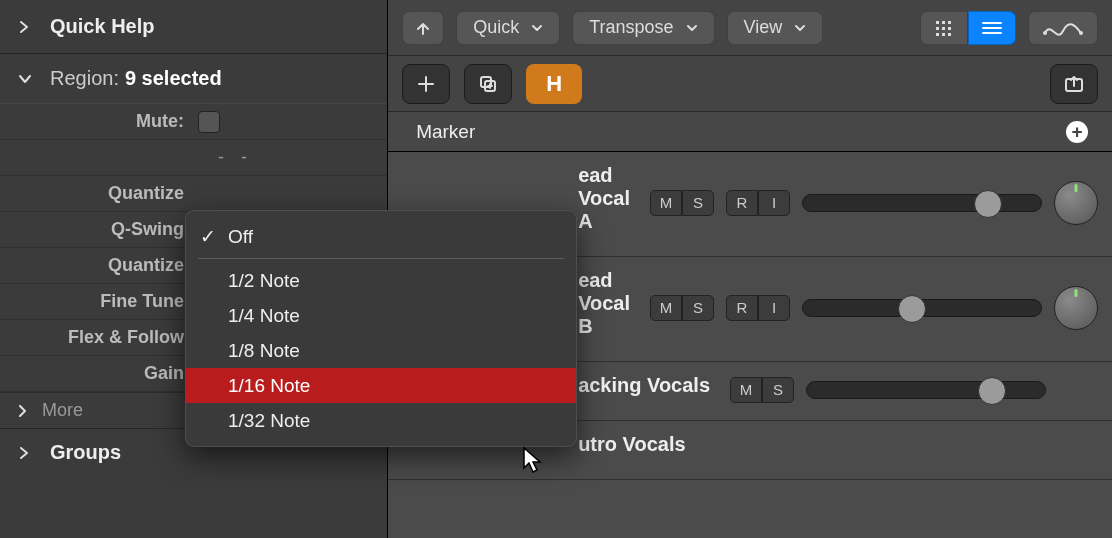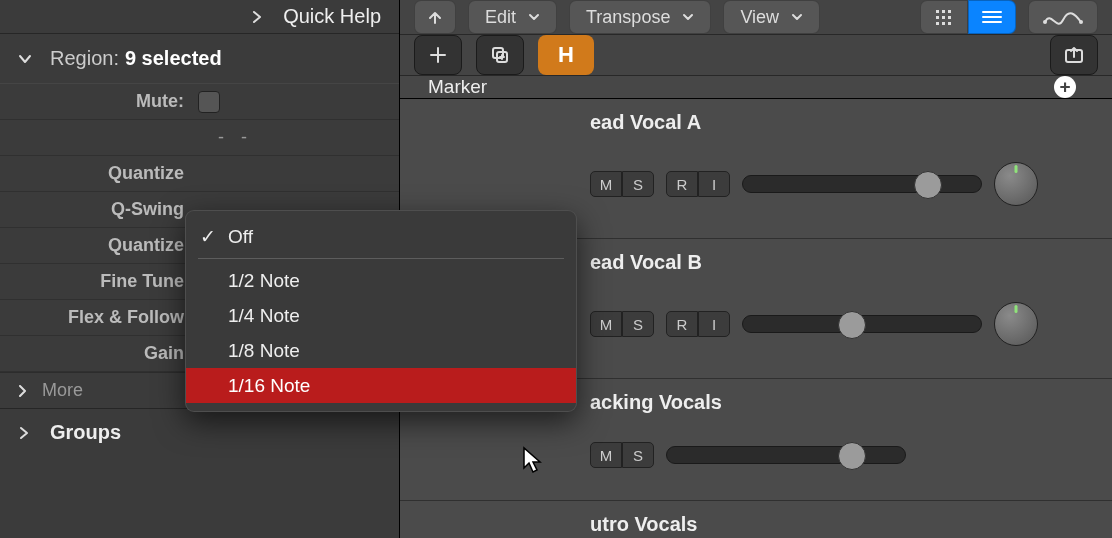--- a/index.html
+++ b/index.html
@@ -1,21 +1,21 @@
 <!DOCTYPE html>
 <html><head>
 <meta charset="utf-8">
 <style>
 * { margin: 0; padding: 0; box-sizing: border-box; font-family: -apple-system, "Helvetica Neue", Arial, sans-serif; -webkit-font-smoothing: antialiased; }
 html, body { width: 1112px; height: 538px; background: #2a2a2a; color: #ddd; overflow: hidden; }
 .app { display: flex; width: 100%; height: 100%; }
 
 
 .inspector { width: 400px; height: 100%; background: #3b3b3b; border-right: 1px solid #000; display: flex; flex-direction: column; }
-.insp-header { display: flex; align-items: center; height: 34px; padding: 0 18px; border-bottom: 1px solid rgba(0,0,0,.35); font-size: 20px; font-weight: 400; color: #eee; cursor: pointer; justify-content: flex-end; }
+.insp-header { display: flex; align-items: center; height: 54px; padding: 0 18px; border-bottom: 1px solid rgba(0,0,0,.35); font-size: 20px; font-weight: 700; color: #eee; cursor: pointer; }
 .insp-header .chev { width: 16px; margin-right: 16px; }
 .region-header { display: flex; align-items: center; height: 50px; padding: 0 18px; border-bottom: 1px solid rgba(255,255,255,.05); font-size: 20px; color: #ccc; cursor: pointer; }
 .region-header .chev { width: 16px; margin-right: 16px; }
 .region-header .strong { color: #fff; font-weight: 700; }
 .param-rows { display: flex; flex-direction: column; }
 .row { display: flex; align-items: center; height: 36px; padding-right: 14px; border-bottom: 1px solid rgba(0,0,0,.18); font-size: 18px; color: #bbb; }
 .row .label { width: 190px; text-align: right; padding-right: 6px; font-weight: bold; }
 .row .mute-box { width: 22px; height: 22px; border-radius: 4px; background: #555; margin-left: 8px; border: 1px solid #222; }
 .row.dash { color: #999; }
 .row.dash .dashval { margin-left: 28px; letter-spacing: 6px; }
@@ -35,26 +35,26 @@
 .seg .seg-btn { width: 48px; height: 34px; background: #565656; display: flex; align-items: center; justify-content: center; border: 1px solid rgba(0,0,0,.25); cursor: pointer; }
 .seg .seg-btn:first-child { border-radius: 7px 0 0 7px; }
 .seg .seg-btn:last-child { border-radius: 0 7px 7px 0; }
 .seg .seg-btn.active { background: #0a84ff; }
 .spacer { flex: 1; }
 
 .subbar { display: flex; align-items: center; height: 56px; padding: 0 14px; gap: 14px; border-bottom: 1px solid rgba(0,0,0,.4); }
 .sq-btn { width: 48px; height: 40px; border-radius: 8px; background: #333; border: 1px solid #1b1b1b; display: flex; align-items: center; justify-content: center; cursor: pointer; color: #ccc; font-size: 22px; }
 .h-btn { width: 56px; height: 40px; border-radius: 8px; background: #d17a1b; color: #fff; font-size: 22px; font-weight: 700; display: flex; align-items: center; justify-content: center; cursor: pointer; }
 
-.marker-row { display: flex; align-items: center; height: 40px; padding: 0 36px 0 28px; border-bottom: 1px solid #000; font-size: 19px; color: #eee; background: #474747; }
+.marker-row { display: flex; align-items: center; height: 40px; padding: 0 24px 0 28px; border-bottom: 1px solid #000; font-size: 19px; color: #eee; background: #474747; }
 .marker-row .plus { margin-left: auto; width: 22px; height: 22px; border-radius: 11px; background: #fff; color: #444; display: flex; align-items: center; justify-content: center; font-weight: 900; }
 
 
 .tracks { flex: 1; display: flex; flex-direction: column; background: #4b4b4b; }
-.track { display: flex; flex-direction: column; padding: 12px 14px 32px 190px; border-bottom: 1px solid rgba(0,0,0,.35); position: relative; gap: 20px; }
+.track { display: flex; flex-direction: row; padding: 12px 14px 15px 190px; border-bottom: 1px solid rgba(0,0,0,.35); position: relative; gap: 20px; }
 .track-name { font-size: 20px; font-weight: 600; color: #eee; margin-bottom: 8px; }
 .track-ctrls { display: flex; align-items: center; gap: 12px; }
 .ms-group { display: flex; }
 .ms-btn { width: 32px; height: 26px; background: #3c3c3c; border: 1px solid #222; color: #ccc; font-size: 15px; display: flex; align-items: center; justify-content: center; cursor: pointer; }
 .ms-btn:first-child { border-radius: 5px 0 0 5px; }
 .ms-btn:last-child { border-radius: 0 5px 5px 0; }
 .slider { position: relative; width: 240px; height: 18px; border-radius: 9px; background: #2b2b2b; border: 1px solid #1a1a1a; }
 .slider .thumb { position: absolute; top: -5px; width: 28px; height: 28px; border-radius: 14px; background: #9b9b9b; border: 1px solid #333; }
 .knob { width: 44px; height: 44px; border-radius: 22px; background: radial-gradient(circle at 35% 30%, #8a8a8a, #555); border: 1px solid #222; position: relative; }
 .knob::after { content: ""; position: absolute; top: 2px; left: 50%; width: 3px; height: 8px; background: #8fe37a; transform: translateX(-50%); border-radius: 2px; }
@@ -154,21 +154,21 @@
 
   <div class="main">
 
     <div class="toolbar">
       <div class="tb-btn iconish">
         <svg width="20" height="18" viewBox="0 0 20 18">
             <path class="ico" d="M10 15V5M10 5l-5 5M10 5l5 5"></path>
           </svg>
       </div>
       <div class="tb-btn tb-menu">
-        <span>Edit</span>
+        <span>Quick</span>
         <span class="dd">
             <svg width="12" height="10" viewBox="0 0 12 10">
               <path class="ico" d="M2 3l4 4 4-4"></path>
             </svg>
           </span>
       </div>
       <div class="tb-btn tb-menu">
         <span>Transpose</span>
         <span class="dd">
             <svg width="12" height="10" viewBox="0 0 12 10">
@@ -320,19 +320,22 @@
     </div>
     <div class="item">
       <span>1/4 Note</span>
     </div>
     <div class="item">
       <span>1/8 Note</span>
     </div>
     <div class="item sel">
       <span>1/16 Note</span>
     </div>
+    <div class="item">
+      <span>1/32 Note</span>
+    </div>
   </div>
 
 <div class="cursor">
   <svg width="22" height="28" viewBox="0 0 22 28">
     <path d="M2 2l0 20 5-5 4 9 4-2-4-8 7 0z" fill="#fff" stroke="#000" stroke-width="1.5"></path>
   </svg>
 </div>
 
 </body></html>

